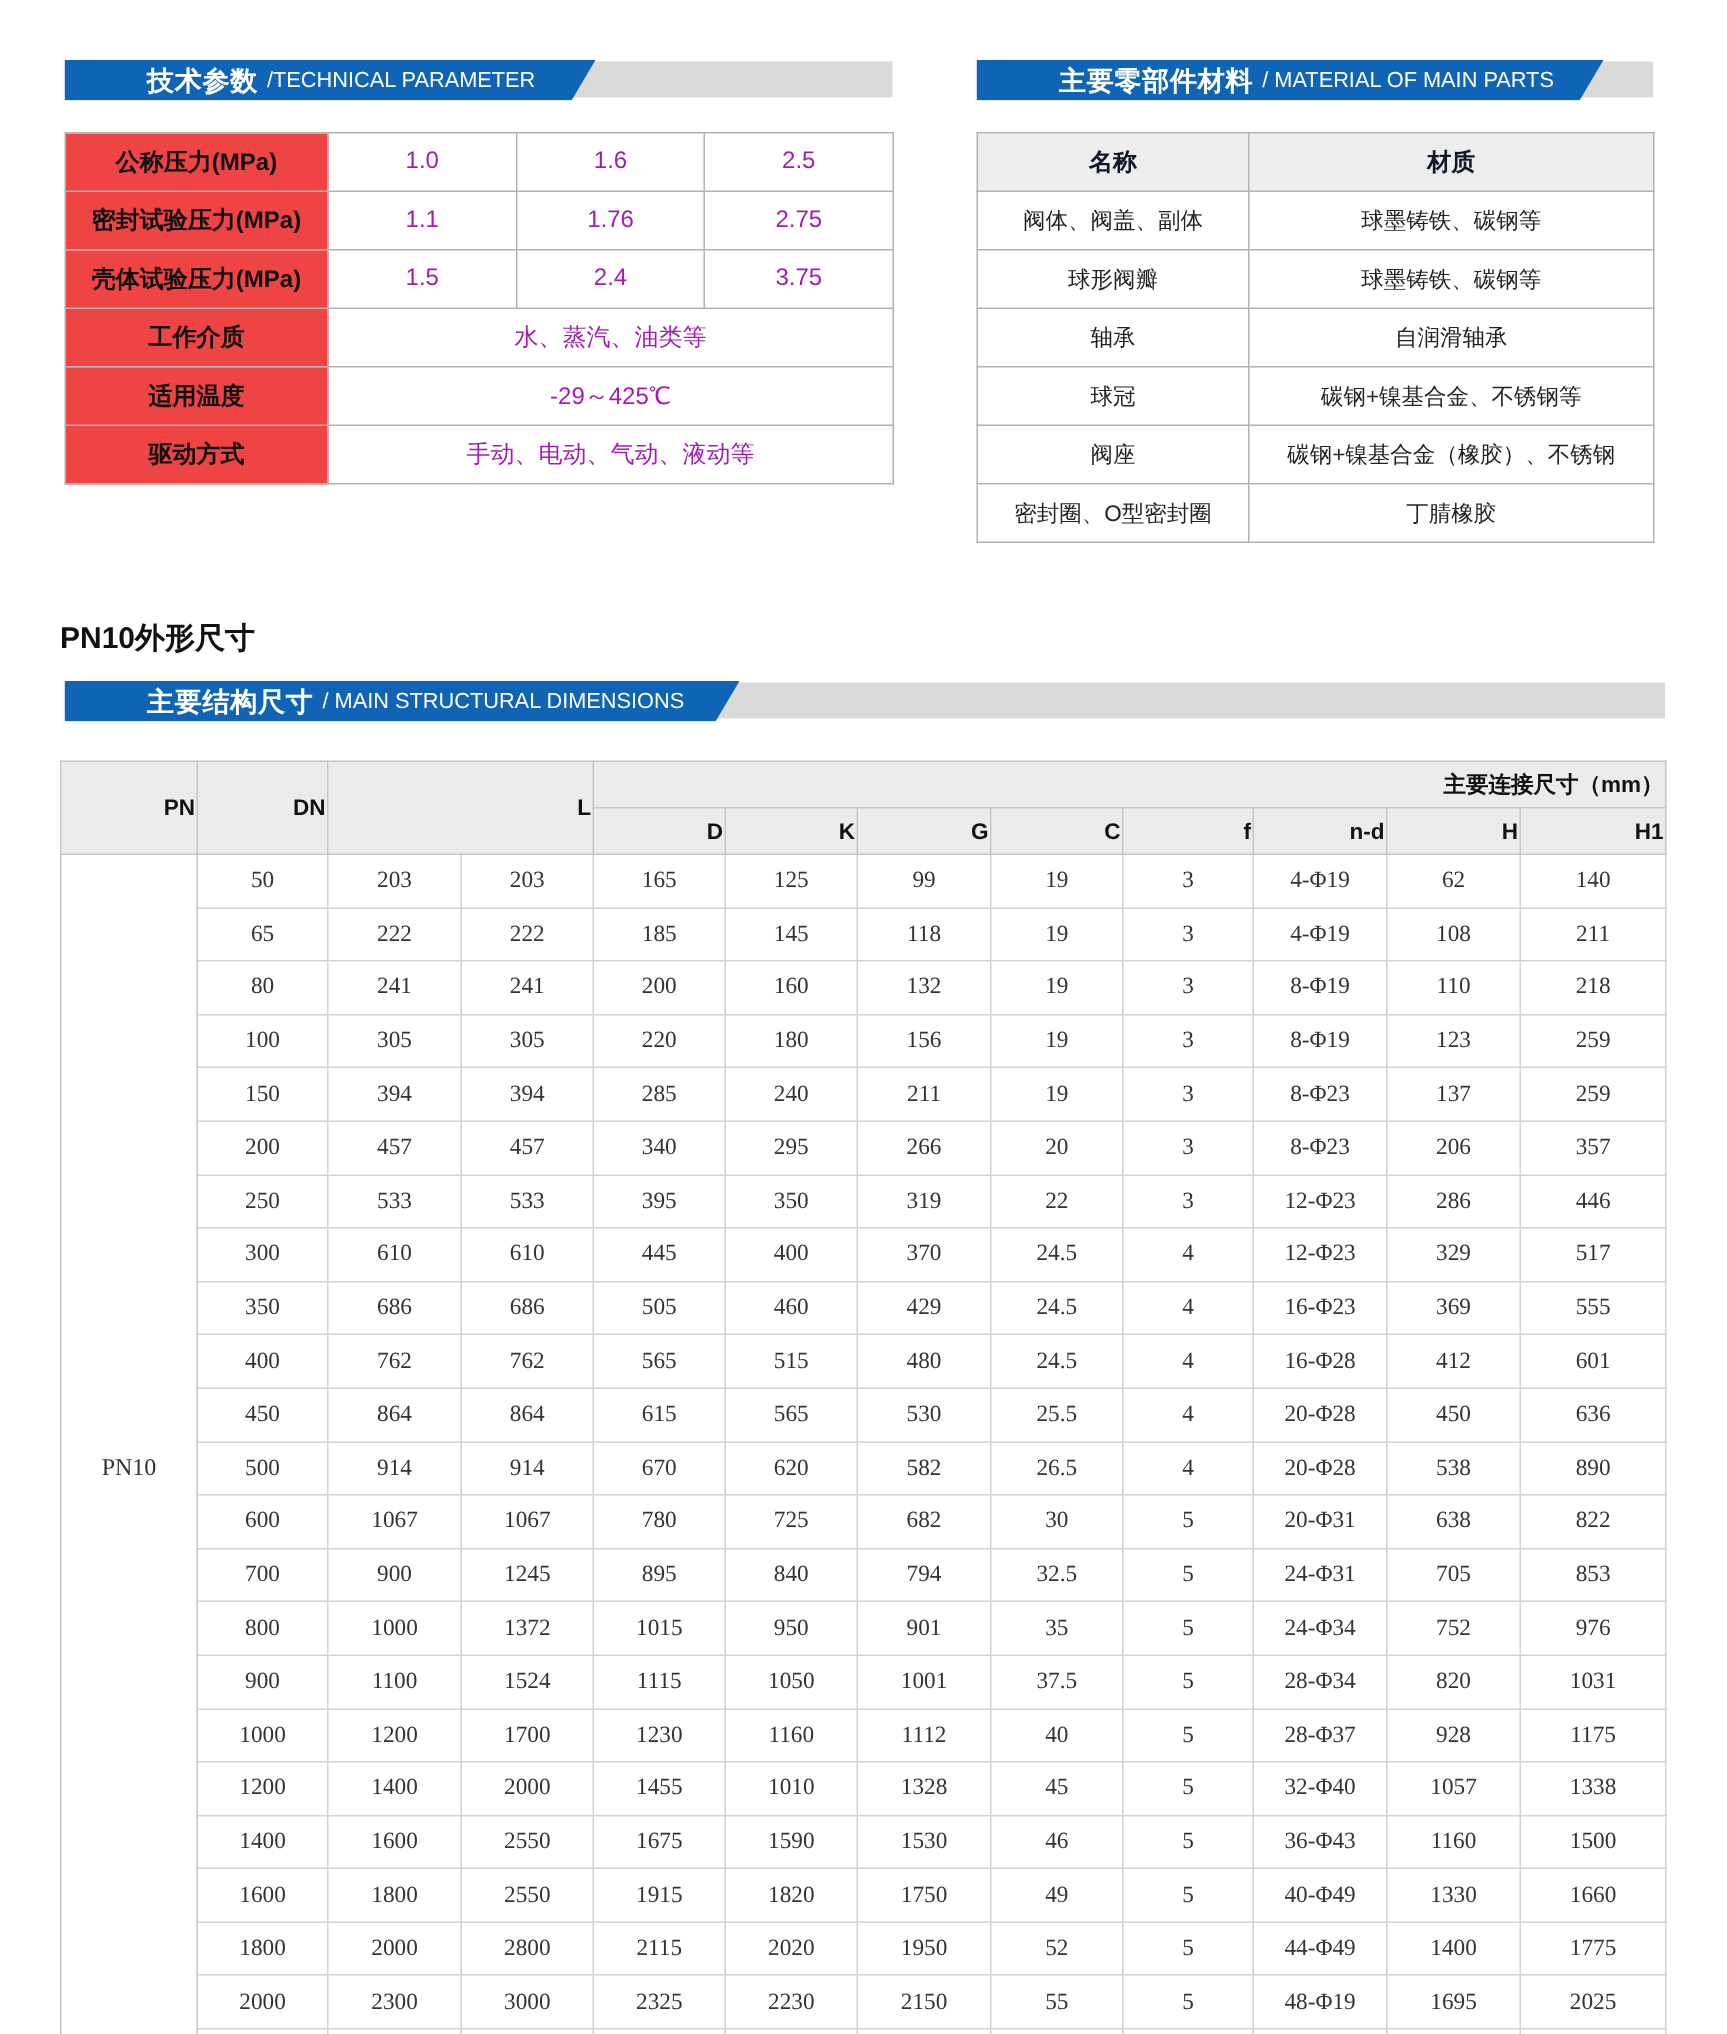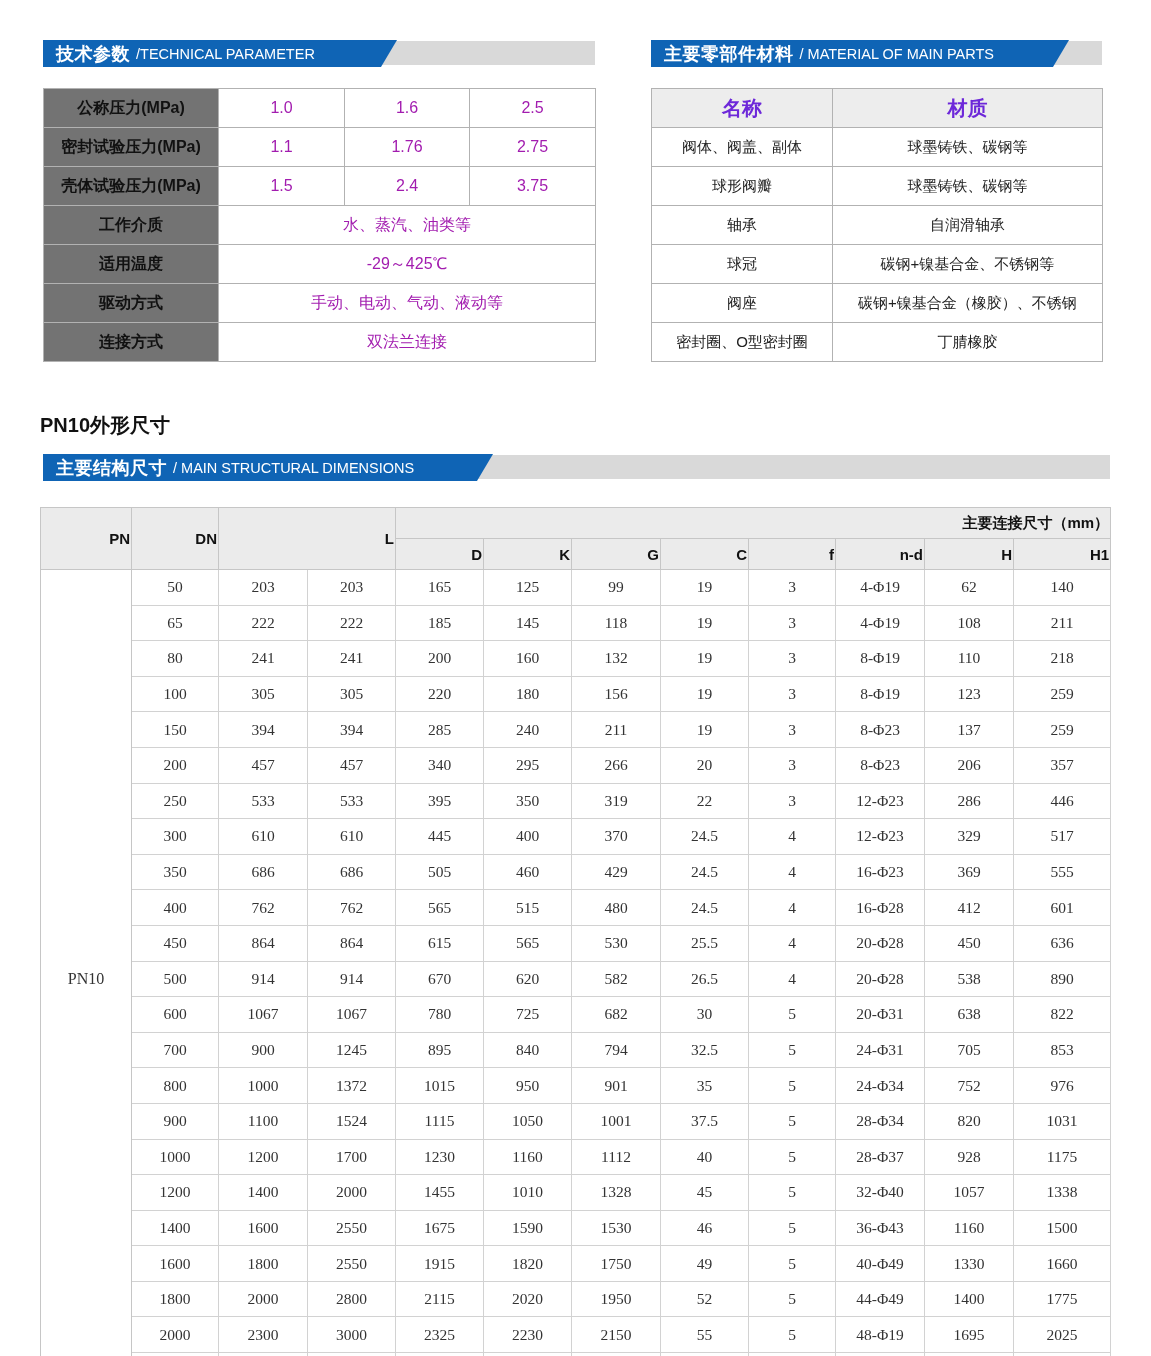--- a/index.html
+++ b/index.html
@@ -9,38 +9,38 @@
     position:relative;overflow:hidden;
   }
   
   .banner{position:relative;height:27px;}
   .banner-track{position:absolute;left:0;right:0;top:1px;height:24px;background:#d9d9d9;}
   .banner-blue{
     position:absolute;left:0;top:0;height:27px;background:#0f64b5;color:#fff;
     display:flex;align-items:center;padding:0 26px 0 13px;box-sizing:border-box;
     clip-path:polygon(0 0,100% 0,calc(100% - 16px) 100%,0 100%);
   }
-  .banner-zh{font-size:18px;font-weight:bold;letter-spacing:.5px;white-space:nowrap;}
+  .banner-zh{font-size:18px;font-weight:bold;letter-spacing:.5px;white-space:nowrap;margin-left:42px;}
   .banner-en{font-size:14.5px;margin-left:6px;white-space:nowrap;}
   
   .col-left{position:absolute;left:43px;top:40px;width:552px;}
   .col-right{position:absolute;left:651px;top:40px;width:451px;}
   .section-title{position:absolute;left:40px;top:412px;font-size:20px;font-weight:bold;color:#111;}
   .banner3-wrap{position:absolute;left:43px;top:454px;width:1067px;}
   .big-table-wrap{position:absolute;left:40px;top:507px;width:1070px;}
   
   table{border-collapse:collapse;}
   
   .tech-table{width:552px;margin-top:21px;table-layout:fixed;}
   .tech-table td{border:1px solid #b2b2b2;height:36px;text-align:center;vertical-align:middle;font-size:16px;color:#a21caf;}
-  .tech-table td.label{background:#737373;font-weight:bold;font-size:16px;color:#111;}
+  .tech-table td.label{background:#ef4444;font-weight:bold;font-size:16px;color:#111;}
   
   .mat-table{width:451px;margin-top:21px;table-layout:fixed;}
   .mat-table td,.mat-table th{border:1px solid #b2b2b2;height:36px;text-align:center;vertical-align:middle;font-size:15px;color:#222;font-weight:normal;}
-  .mat-table th{background:#ededed;font-weight:bold;font-size:20px;color:#6d28d9;}
+  .mat-table th{background:#ededed;font-weight:bold;font-size:16px;color:#0f172a;}
   
   .dim-table{width:1070px;table-layout:fixed;}
   .dim-table th{
     border:1px solid #c6c6c6;background:#ebebeb;font-size:15px;font-weight:bold;color:#111;
     height:28px;text-align:right;vertical-align:middle;
   }
   .dim-table td{
     border:1px solid #d2d2d2;height:32.6px;text-align:center;vertical-align:middle;
     font-family:"Liberation Serif",serif;font-size:15.5px;color:#333;
   }
@@ -87,24 +87,20 @@
           <td class="label">工作介质</td>
           <td colspan="3">水、蒸汽、油类等</td>
         </tr>
         <tr>
           <td class="label">适用温度</td>
           <td colspan="3">-29～425℃</td>
         </tr>
         <tr>
           <td class="label">驱动方式</td>
           <td colspan="3">手动、电动、气动、液动等</td>
-        </tr>
-        <tr>
-          <td class="label">连接方式</td>
-          <td colspan="3">双法兰连接</td>
         </tr>
       </tbody>
   </table>
 </div>
 
 <div class="col-right">
   <div class="banner">
     <div class="banner-track"></div>
     <div class="banner-blue" style="min-width:418px">
       <span class="banner-zh">主要零部件材料</span>

